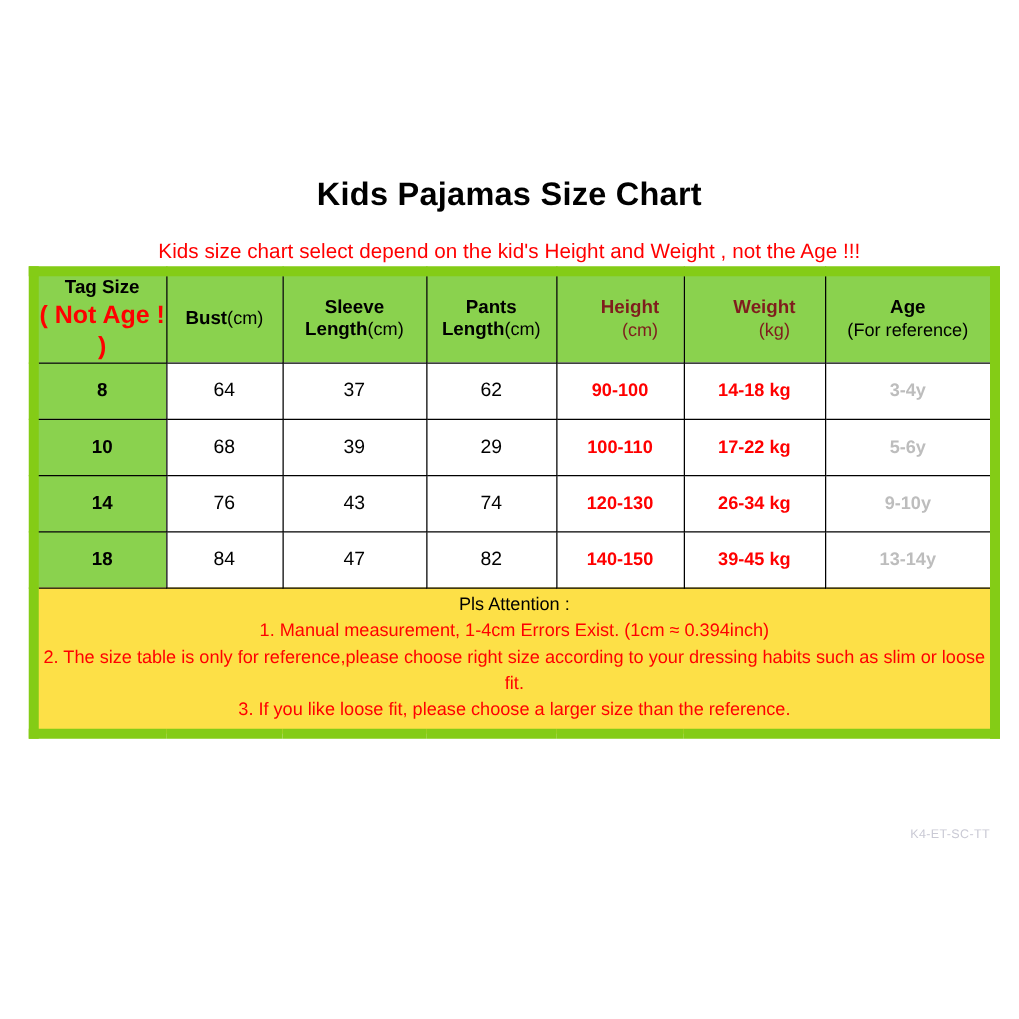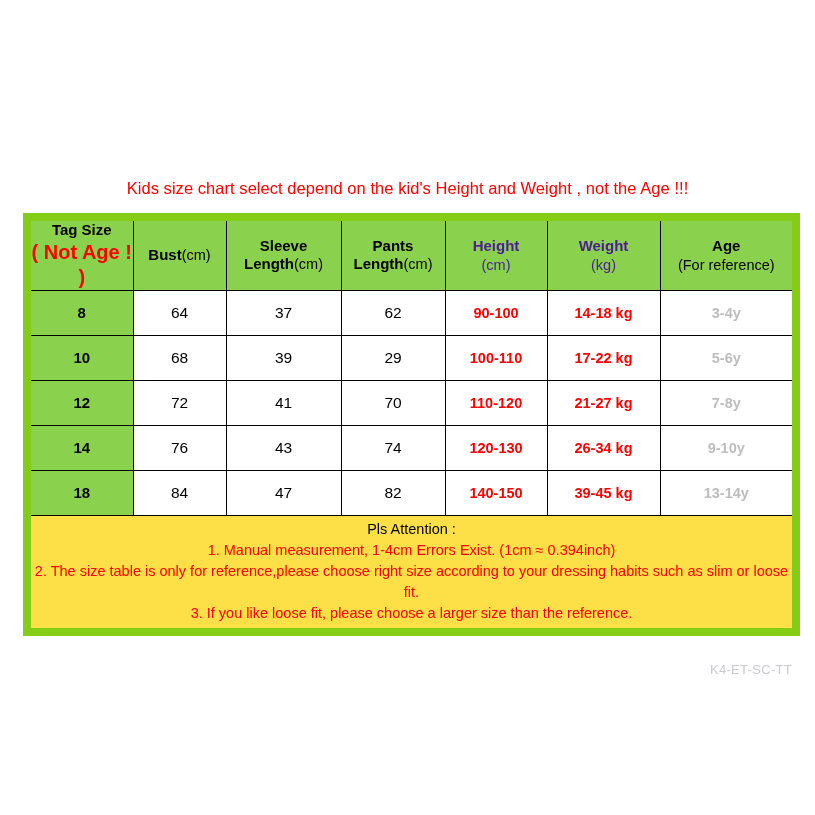--- a/index.html
+++ b/index.html
@@ -31,21 +31,21 @@
     width: 815px;
     text-align: center;
     font-size: 26px;
     font-weight: bold;
     color: #000000;
     letter-spacing: 0.2px;
   }
   .subtitle {
     position: absolute;
     left: 0;
-    top: 179px;
+    top: 192px;
     width: 815px;
     text-align: center;
     font-size: 16.5px;
     font-weight: normal;
     color: #ff0000;
     letter-spacing: 0.05px;
   }
 
   
   .table-wrap {
@@ -84,21 +84,22 @@
     font-weight: bold;
     color: #000000;
     line-height: 1.25;
   }
   thead th .unit {
     font-weight: normal;
     font-size: 14.5px;
   }
   thead th.red,
   thead th.red .unit {
-    color: #4c1d95;
+    color: #7f1d1d;
+    padding-left: 16px;
   }
   thead th .sub-red {
     color: #ff0000;
     font-weight: bold;
     font-size: 20px;
   }
   thead th .sub-plain {
     color: #000000;
     font-weight: normal;
     font-size: 14.5px;
@@ -145,30 +146,31 @@
     line-height: 1.45;
   }
 
   
   .watermark {
     position: absolute;
     left: 660px;
     top: 662px;
     width: 132px;
     text-align: right;
-    font-size: 13px;
+    font-size: 10px;
     color: #c9c9d4;
     letter-spacing: 0.3px;
   }
 </style>
 </head>
 <body>
 
 <div class="page">
 
+  <div class="title">Kids Pajamas Size Chart</div>
   <div class="subtitle">Kids size chart select depend on the kid's Height and Weight , not the Age !!!</div>
 
   <div class="table-wrap">
     <table class="size-chart">
       <colgroup>
         <col class="col-tag">
           <col class="col-bust">
           <col class="col-sleeve">
           <col class="col-pants">
         <col class="col-height">
@@ -219,29 +221,20 @@
           <tr>
             <td class="tag">10</td>
             <td>68</td>
             <td>39</td>
             <td>29</td>
             <td class="red">100-110</td>
             <td class="red">17-22 kg</td>
             <td class="gray">5-6y</td>
           </tr>
           <tr>
-            <td class="tag">12</td>
-            <td>72</td>
-            <td>41</td>
-            <td>70</td>
-            <td class="red">110-120</td>
-            <td class="red">21-27 kg</td>
-            <td class="gray">7-8y</td>
-          </tr>
-          <tr>
             <td class="tag">14</td>
             <td>76</td>
             <td>43</td>
             <td>74</td>
             <td class="red">120-130</td>
             <td class="red">26-34 kg</td>
             <td class="gray">9-10y</td>
           </tr>
           <tr>
             <td class="tag">18</td>

